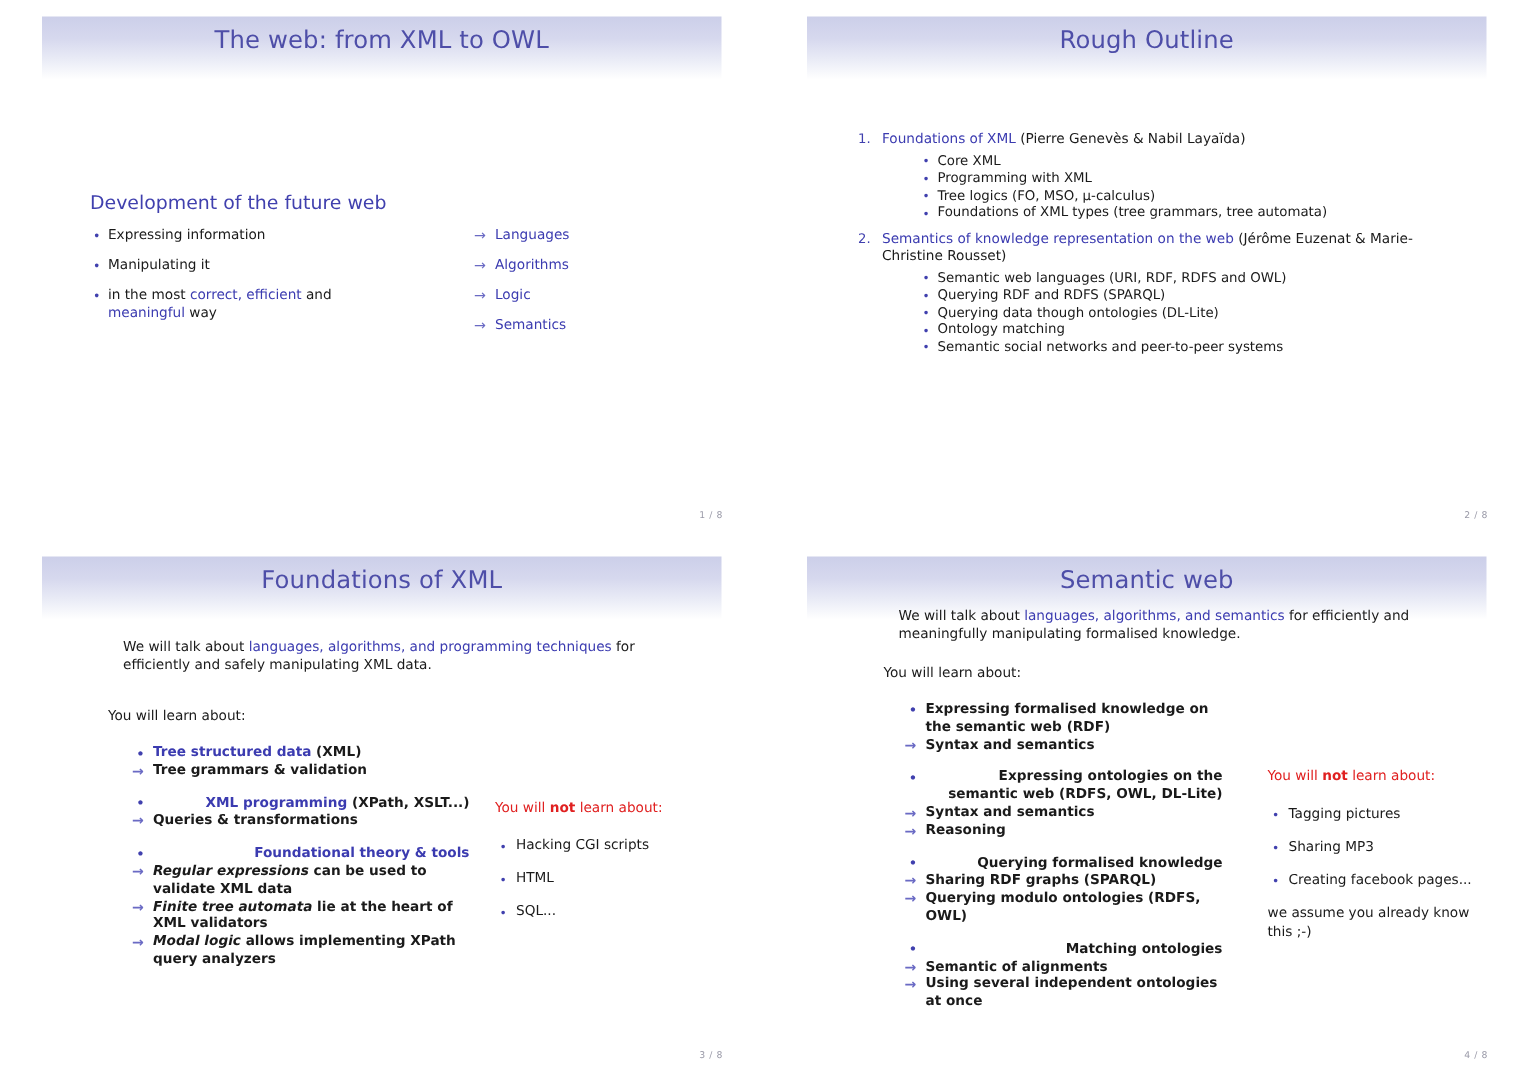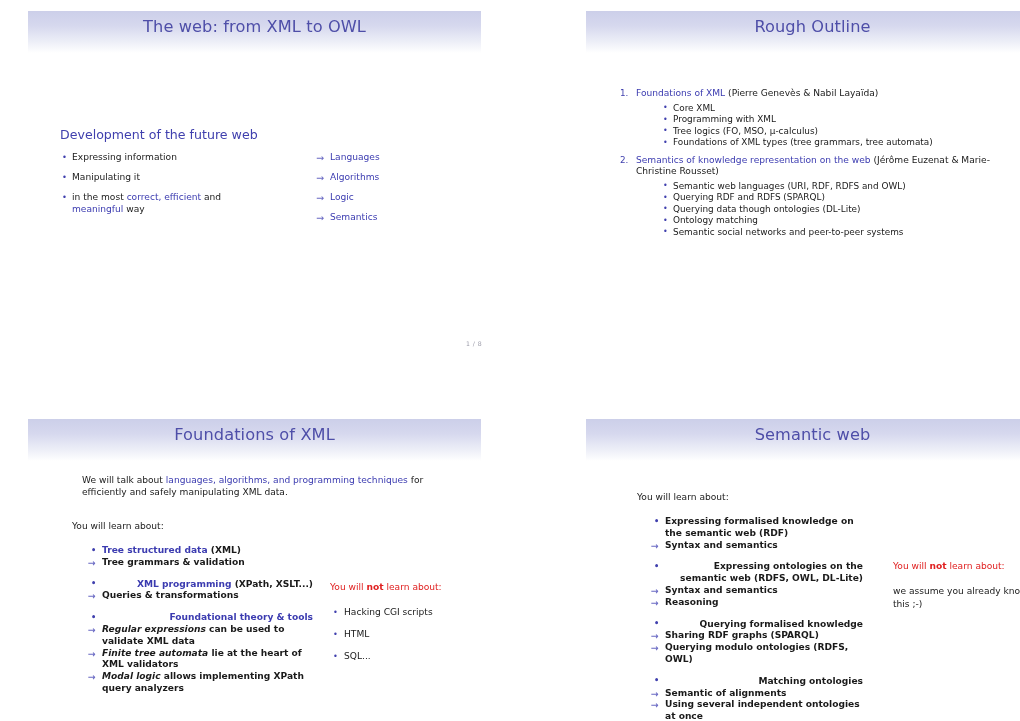--- a/index.html
+++ b/index.html
@@ -14,21 +14,20 @@
     color: #1a1a1a;
     overflow: hidden;
   }
   #handout {
     position: relative;
     width: 1020px;
     height: 537px;
     display: grid;
     grid-template-columns: 510px 510px;
     grid-template-rows: 360px 361px;
-    gap: 48px;
   }
   .slide {
     position: relative;
     width: 510px;
     height: 360px;
     box-sizing: border-box;
     overflow: hidden;
   }
   .slide-2, .slide-4 { }
   .titlebar {
@@ -372,20 +371,23 @@
     </div>
 
     <div class="pagenum">3 / 8</div>
   </div>
 
   <div class="slide slide-4">
     <div class="titlebar"></div>
     <div class="slide-title">Semantic web</div>
 
     <div class="body">
+      <div class="intro-para" style="left:89px; top:45px; width:370px;">
+        <span>We will talk about </span><span class="blue">languages, algorithms, and semantics</span><span> for efficiently and meaningfully manipulating formalised knowledge.</span>
+      </div>
 
       <div class="learn-line" style="left:79px; top:84px;">You will learn about:</div>
 
       <ul class="mixed-list col-left" style="left:93px; top:108px; width:212px;">
         <li class="b"><span>Expressing formalised knowledge on the semantic web (RDF)</span></li>
         <li class="a"><span>Syntax and semantics</span></li>
         <li class="b gap"><span>Expressing ontologies on the semantic web (RDFS, OWL, DL-Lite)</span></li>
         <li class="a"><span>Syntax and semantics</span></li>
         <li class="a"><span>Reasoning</span></li>
         <li class="b gap"><span>Querying formalised knowledge</span></li>
@@ -393,20 +395,25 @@
         <li class="a"><span>Querying modulo ontologies (RDFS, OWL)</span></li>
         <li class="b gap"><span>Matching ontologies</span></li>
         <li class="a"><span>Semantic of alignments</span></li>
         <li class="a"><span>Using several independent ontologies at once</span></li>
       </ul>
 
       <div class="col-right" style="left:335px; top:152px; width:145px;">
         <div class="notlearn-title">
           <span>You will </span><span class="bold">not</span><span> learn about:</span>
         </div>
+        <ul class="right-bullets">
+          <li>Tagging pictures</li>
+          <li>Sharing MP3</li>
+          <li>Creating facebook pages...</li>
+        </ul>
         <div class="tail-note">we assume you already know this ;-)</div>
       </div>
     </div>
 
     <div class="pagenum">4 / 8</div>
   </div>
 
 </div>
 
 </body></html>

